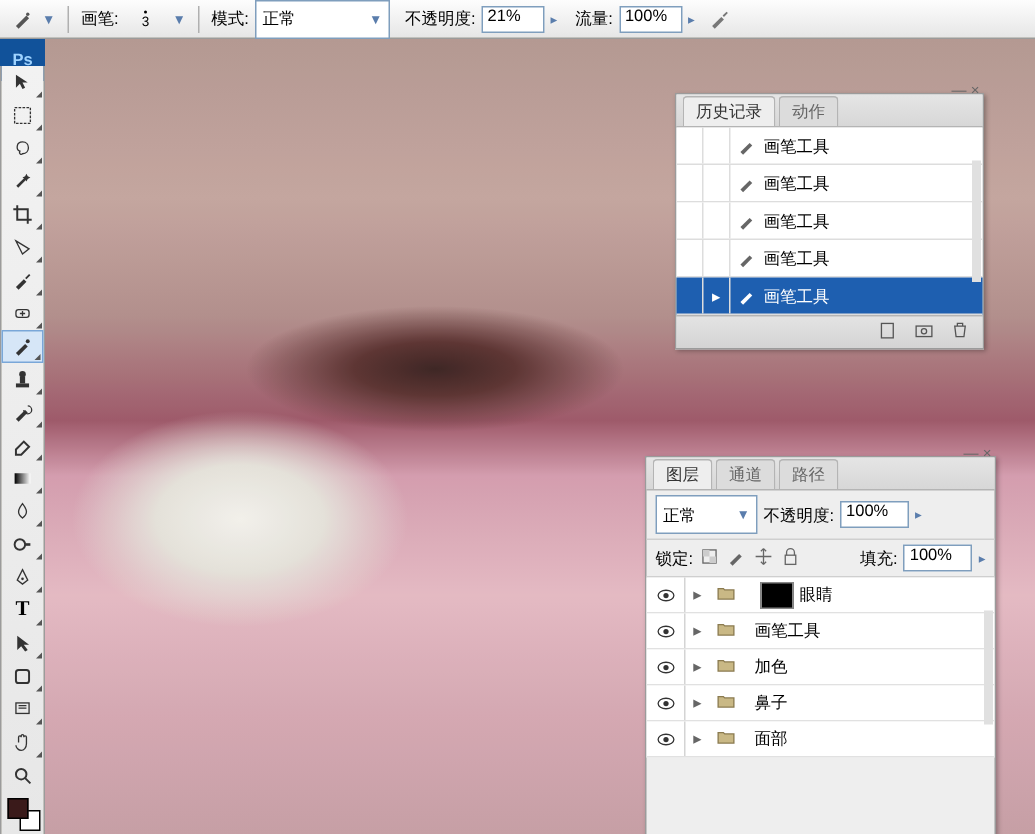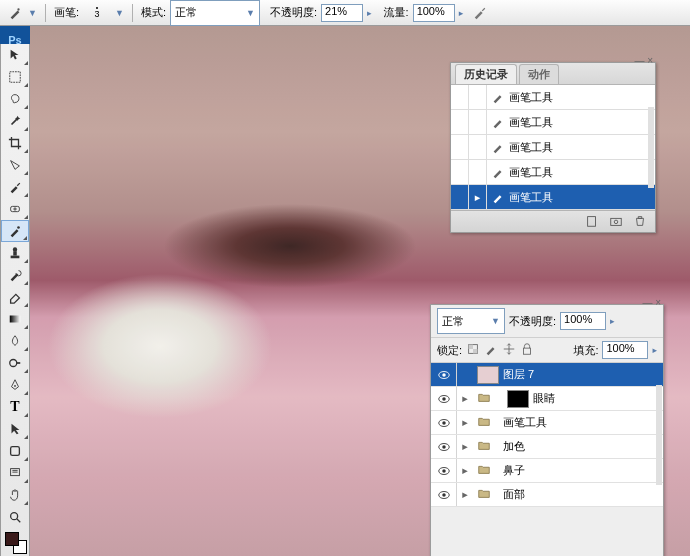--- a/index.html
+++ b/index.html
@@ -24,21 +24,21 @@
   .canvas{position:absolute;top:26px;left:30px;right:0;bottom:0;background:#938481;}
   .canvas-img{width:100%;height:100%;background:
     radial-gradient(ellipse 180px 60px at 260px 220px,#3b2220 0%,#5c3230 30%,transparent 70%),
     radial-gradient(ellipse 140px 90px at 130px 320px,#f8f6f0 0%,#e9e6de 40%,transparent 80%),
     linear-gradient(180deg,#b79a93 0%,#c8a8a1 20%,#b5908d 35%,#a05869 48%,#d89fb1 55%,#e9bdc6 70%,#d9aab5 85%,#caa1a7 100%);
     filter:contrast(0.95);
     image-rendering:pixelated;}
   .panel{position:absolute;background:#eeeeee;border:1px solid #9b9b9b;box-shadow:1px 1px 3px rgba(0,0,0,0.3);}
   .panel .mini{position:absolute;top:-8px;right:2px;font-size:10px;color:#666;}
   .panel .tabs{height:22px;display:flex;align-items:flex-end;background:linear-gradient(#e5e5e5,#d7d7d7);border-bottom:1px solid #b4b4b4;padding-left:4px;}
-  .panel .tabs .tab{padding:2px 8px;border:1px solid #b4b4b4;border-bottom:none;background:#eeeeee;margin-right:2px;border-radius:3px 3px 0 0;color:#333;font-weight:bold;}
+  .panel .tabs .tab{padding:2px 8px;border:1px solid #b4b4b4;border-bottom:none;background:#eeeeee;margin-right:2px;border-radius:3px 3px 0 0;color:#333;}
   .panel .tabs .tab.inact{background:#dcdcdc;color:#666;}
   .hist-row{height:25px;display:flex;align-items:center;border-bottom:1px solid #ddd;background:#fff;}
   .hist-row.sel{background:#1e5fb0;color:#fff;}
   .hist-row .c1{width:18px;border-right:1px solid #ddd;height:100%;}
   .hist-row .c2{width:18px;border-right:1px solid #ddd;height:100%;display:flex;align-items:center;justify-content:center;}
   .hist-row .ic{width:18px;display:flex;align-items:center;justify-content:center;margin:0 2px;}
   .panel-foot{height:22px;background:linear-gradient(#e3e3e3,#d4d4d4);border-top:1px solid #b4b4b4;display:flex;align-items:center;justify-content:flex-end;gap:10px;padding:0 8px;}
   .layers-ctrl{padding:3px 6px;display:flex;align-items:center;gap:4px;border-bottom:1px solid #cfcfcf;}
   .layer-row{height:24px;display:flex;align-items:center;background:#fff;border-bottom:1px solid #e1e1e1;}
   .layer-row.sel{background:#1e5fb0;color:#fff;}
@@ -321,20 +321,25 @@
           <circle cx="8" cy="9" r="2" fill="none" stroke="#555"></circle>
         </svg></span>
     <span><svg viewBox="0 0 16 16" width="14">
           <path d="M4 5 h8 l-1 8 h-6 z M6 3 h4 v2 h-4 z" fill="none" stroke="#555"></path>
         </svg></span>
   </div>
 </div>
 
 <div class="panel" style="top:304px;left:430px;width:234px;bottom:-20px">
   <div class="mini">— ×</div>
+  <div class="tabs">
+    <div class="tab">图层</div>
+    <div class="tab inact">通道</div>
+    <div class="tab inact">路径</div>
+  </div>
   <div class="layers-ctrl">
     <div class="drop" style="width:68px">
         <span>正常</span>
         <span class="arw" style="margin-left:auto">▼</span>
       </div>
     <span>不透明度:</span>
     <div class="num-box" style="width:46px">
         <span>100%</span>
       </div>
     <span style="color:#5a7dac;font-size:9px">▸</span>
@@ -357,31 +362,20 @@
           <rect x="4" y="7" width="8" height="7" fill="none" stroke="#666"></rect>
           <path d="M5 7 v-2 a3 3 0 0 1 6 0 v2" fill="none" stroke="#666"></path>
         </svg></span>
     <span style="margin-left:auto">填充:</span>
     <div class="num-box" style="width:46px">
         <span>100%</span>
       </div>
     <span style="color:#5a7dac;font-size:9px">▸</span>
   </div>
   <div style="position:relative">
-    <div class="layer-row sel">
-      <div class="eye">
-          <svg viewBox="0 0 16 16">
-            <ellipse cx="8" cy="8" rx="6" ry="4" fill="none" stroke="#fff"></ellipse>
-            <circle cx="8" cy="8" r="2" fill="#fff"></circle>
-          </svg>
-        </div>
-      <div class="exp"></div>
-        <div class="thumb fill"></div>
-      <span>图层 7</span>
-    </div>
     <div class="layer-row">
       <div class="eye">
           <svg viewBox="0 0 16 16">
             <ellipse cx="8" cy="8" rx="6" ry="4" fill="none" stroke="#333"></ellipse>
             <circle cx="8" cy="8" r="2" fill="#333"></circle>
           </svg>
         </div>
       <div class="exp">▸</div>
       <div class="thumb folder"><svg viewBox="0 0 16 16">
             <path d="M2 5 h4 l1 1 h7 v7 h-12 z" fill="#c9b885" stroke="#8a7a4f"></path>

